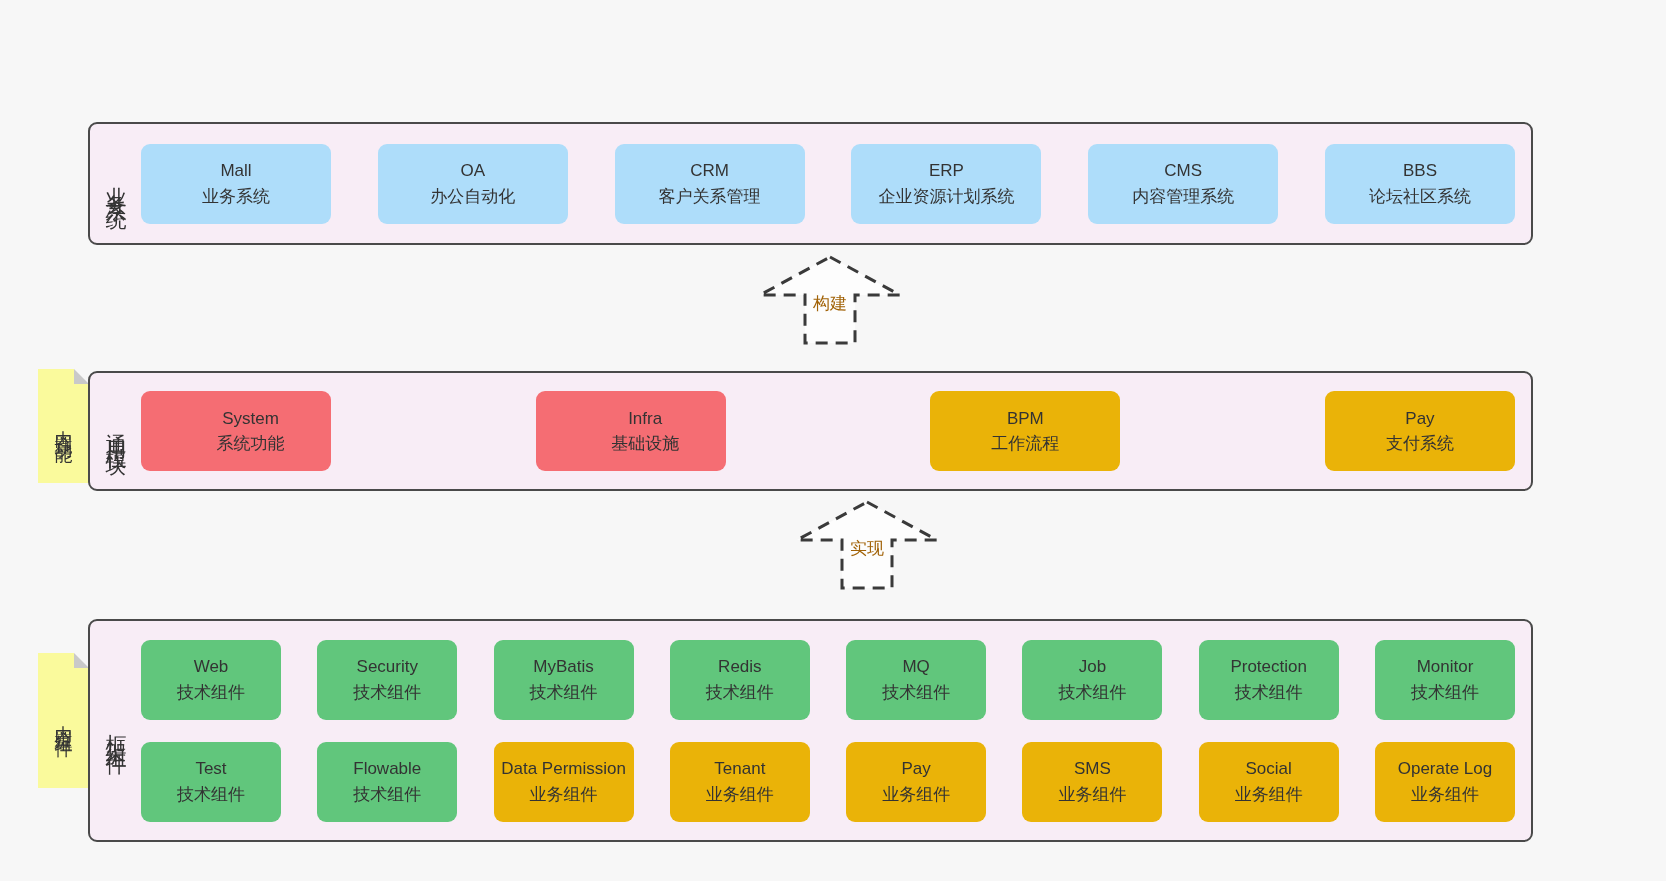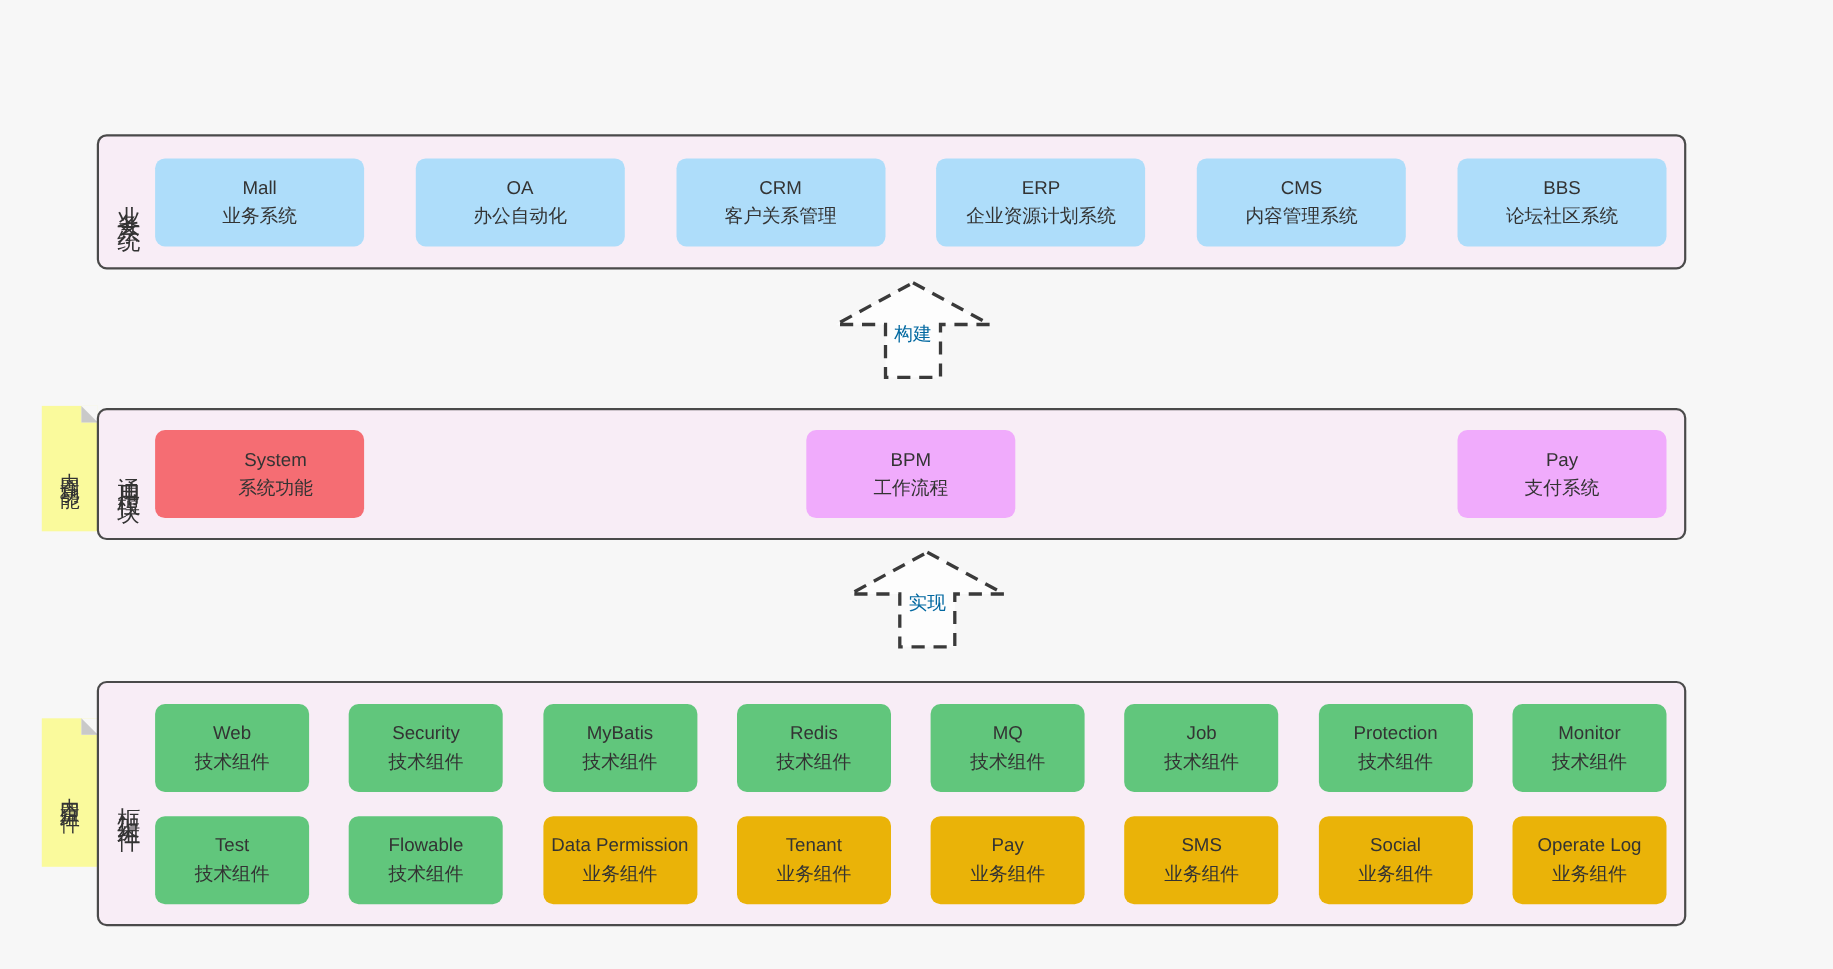--- a/index.html
+++ b/index.html
@@ -34,44 +34,44 @@
   .box {
     border-radius: 9px; box-sizing: border-box;
     display: flex; flex-direction: column; align-items: center; justify-content: center;
     text-align: center; font-size: 17px; line-height: 1.5; color: #333;
     padding: 4px 6px;
   }
   .layer-1 .box, .layer-2 .box { width: 190px; min-height: 80px; }
   .layer-3 .box { width: 140px; min-height: 80px; }
   .blue       { background: #aeddfa; }
   .red        { background: #f56d73; padding-left: 35px; }
-  .pink       { background: #f0abfc; }
+  .pink       { background: #eab308; }
   .green      { background: #61c67c; }
   .lightgreen { background: #eab308; }
   .sticky {
     position: absolute; left: 38px; width: 51px; background: #fafa9c;
     display: flex; align-items: center; justify-content: center;
   }
   .sticky-2 { top: 369px; height: 114px; }
   .sticky-3 { top: 653px; height: 135px; }
   .sticky::before {
     content: ""; position: absolute; top: 0; right: 0; width: 0; height: 0;
     border-top: 15px solid #f7f7f7; border-left: 15px solid #c9c9c9;
   }
   .sticky-label {
     writing-mode: vertical-lr; text-orientation: upright;
     font-size: 18px; letter-spacing: 5px; line-height: 1; color: #333;
   }
   .arrow { position: absolute; width: 146px; height: 92px; }
   .arrow-1 { left: 757px; top: 254px; }
-  .arrow-2 { left: 770px; top: 499px; }
+  .arrow-2 { left: 794px; top: 499px; }
   .arrow svg { display: block; }
   .arrow-label {
     position: absolute; left: 50%; top: 38px; transform: translateX(-50%);
-    background: #fdfdfd; padding: 0 3px; font-size: 17px; white-space: nowrap; color: #0369a1;
+    background: #fdfdfd; padding: 0 3px; font-size: 17px; white-space: nowrap; color: #a16207;
   }
 </style>
 </head>
 <body>
 
 <div class="layer layer-1">
   <div class="layer-label">业务系统</div>
   <div class="boxes">
     <div class="box blue">
       <span>Mall</span>
@@ -111,20 +111,24 @@
   <div class="sticky-label">内置功能</div>
 </div>
 
 <div class="layer layer-2">
   <div class="layer-label">通用模块</div>
   <div class="boxes">
     <div class="box red">
       <span>System</span>
       <span>系统功能</span>
     </div>
+    <div class="box red">
+      <span>Infra</span>
+      <span>基础设施</span>
+    </div>
     <div class="box pink">
       <span>BPM</span>
       <span>工作流程</span>
     </div>
     <div class="box pink">
       <span>Pay</span>
       <span>支付系统</span>
     </div>
   </div>
 </div>

